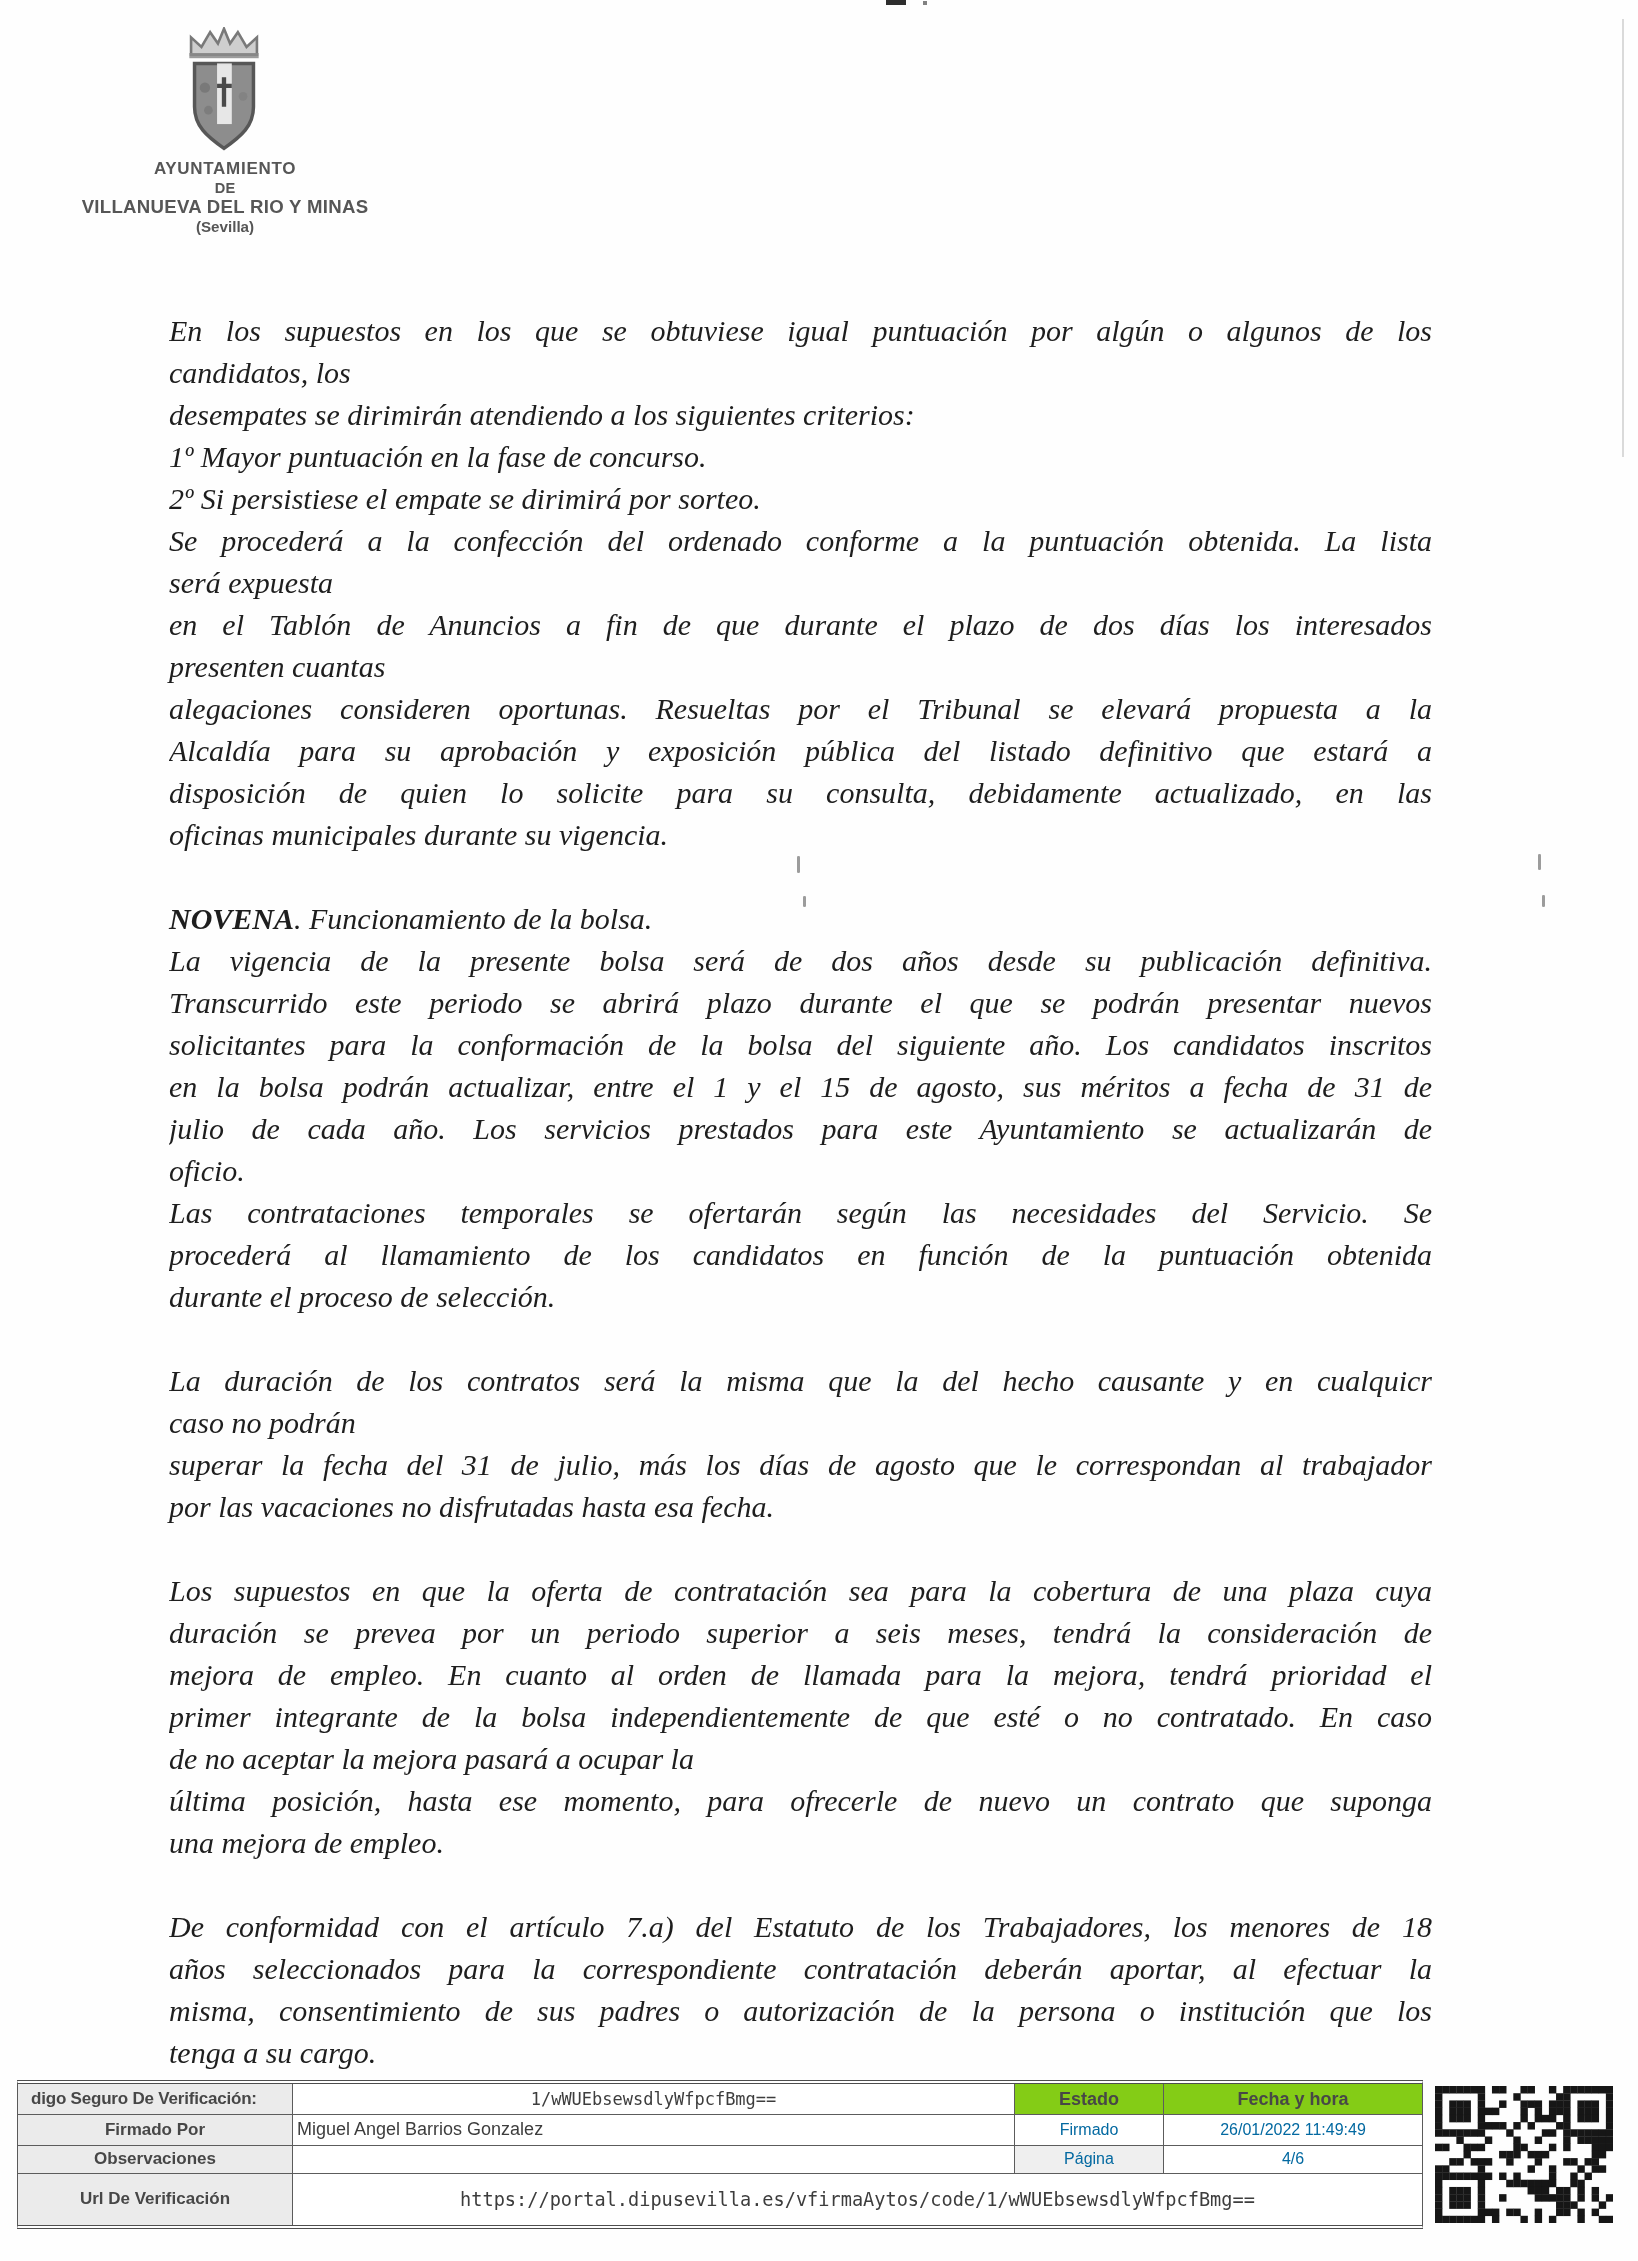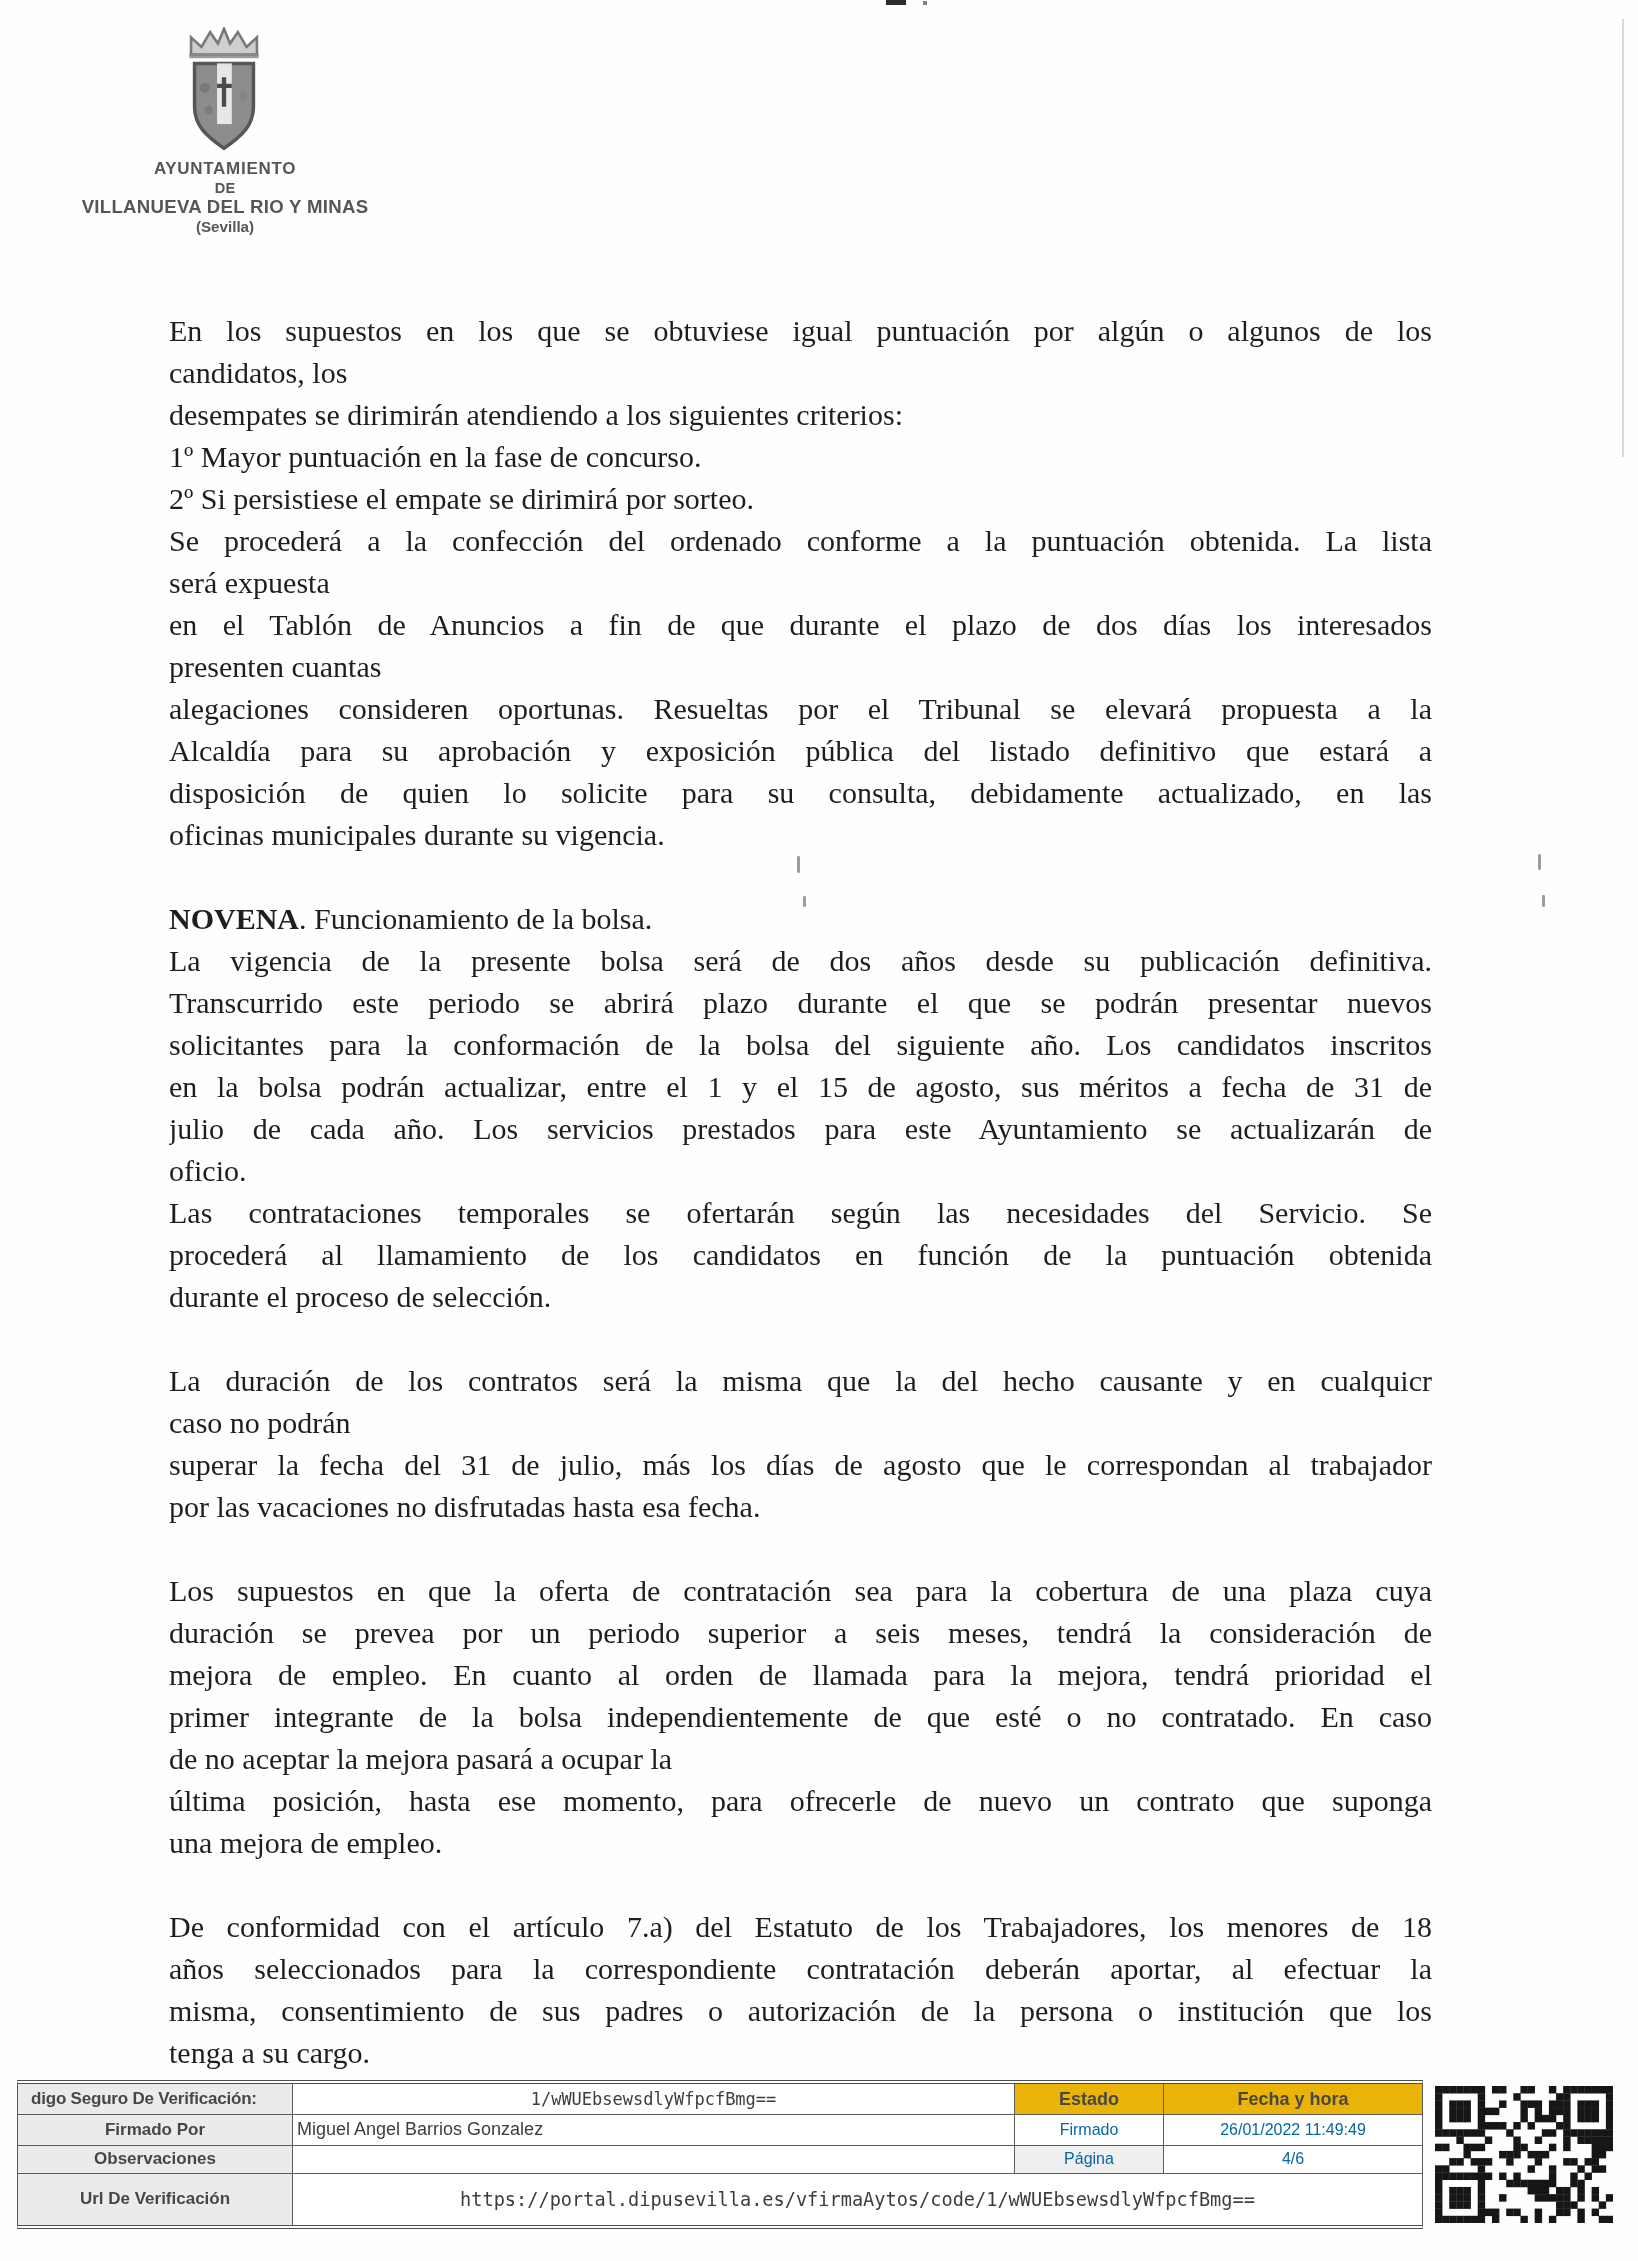--- a/index.html
+++ b/index.html
@@ -15,42 +15,42 @@
   }
   .org .l1{font-size:17px;line-height:20px;letter-spacing:0.7px;}
   .org .l2{font-size:14.6px;line-height:18px;}
   .org .l3{font-size:18.6px;line-height:20.6px;letter-spacing:0.3px;}
   .org .l4{font-size:15.2px;line-height:18.6px;}
   
   .doc-body{
     position:absolute;left:169px;top:310px;width:1263px;
     color:#1e1e1e;font-size:30px;
   }
-  .line{line-height:42px;height:42px;white-space:nowrap;overflow:visible;}
+  .line{line-height:42px;height:42px;white-space:nowrap;overflow:visible;font-style:italic;}
   .line.j{white-space:normal;text-align:justify;text-align-last:justify;overflow:hidden;}
   .line b{font-weight:700;}
   .gap{height:42px;}
   
   .vwrap{
     position:absolute;left:17px;top:2080px;width:1404px;
     border-top:4.6px double #4e4e4e;border-bottom:4.6px double #4e4e4e;
     border-left:1.3px solid #5a5a5a;border-right:1.3px solid #5a5a5a;
     font-family:"Liberation Sans",sans-serif;background:#fff;
   }
   .vwrap table{border-collapse:collapse;width:100%;table-layout:fixed;}
   .vwrap td{border:1.3px solid #5c5c5c;padding:0 4px;vertical-align:middle;overflow:hidden;}
   .vwrap tr:first-child td{border-top:none;}
   .vwrap tr:last-child td{border-bottom:none;}
   .vwrap td:first-child{border-left:none;}
   .vwrap td:last-child{border-right:none;}
   .col-lbl{width:257px;} .col-val{width:713px;} .col-est{width:140px;}
   .r1{height:30.5px;} .r2{height:30.5px;margin-left:12px;} .r3{height:28px;} .r4{height:52px;}
   .lbl{background:#ebebeb;font-size:17px;font-weight:700;color:#474747;text-align:center;}
   .lbl.clip{text-align:left;padding-left:13px;letter-spacing:-0.2px;}
-  .hdr{background:#eab308;font-size:18px;font-weight:700;color:#474747;text-align:center;}
+  .hdr{background:#84cc16;font-size:18px;font-weight:700;color:#474747;text-align:center;}
   .mono{font-family:"DejaVu Sans Mono",monospace;font-size:17px;color:#3d3d3d;text-align:center;}
   .sans{font-size:18px;color:#3d3d3d;text-align:left;padding-left:9.3px;}
   .ctr{font-size:16px;color:#0369a1;text-align:center;}
   .pg{background:#efefef;}
   
   .qr{position:absolute;left:1435px;top:2086px;width:178px;height:137px;}
   
   .art{position:absolute;background:#2e2e2e;}
   .tick{position:absolute;width:2.7px;background:#4a4a4a;opacity:.55;border-radius:1.3px;}
   .edge{position:absolute;left:1622px;top:18.6px;width:2px;height:438px;background:#dadada;}

